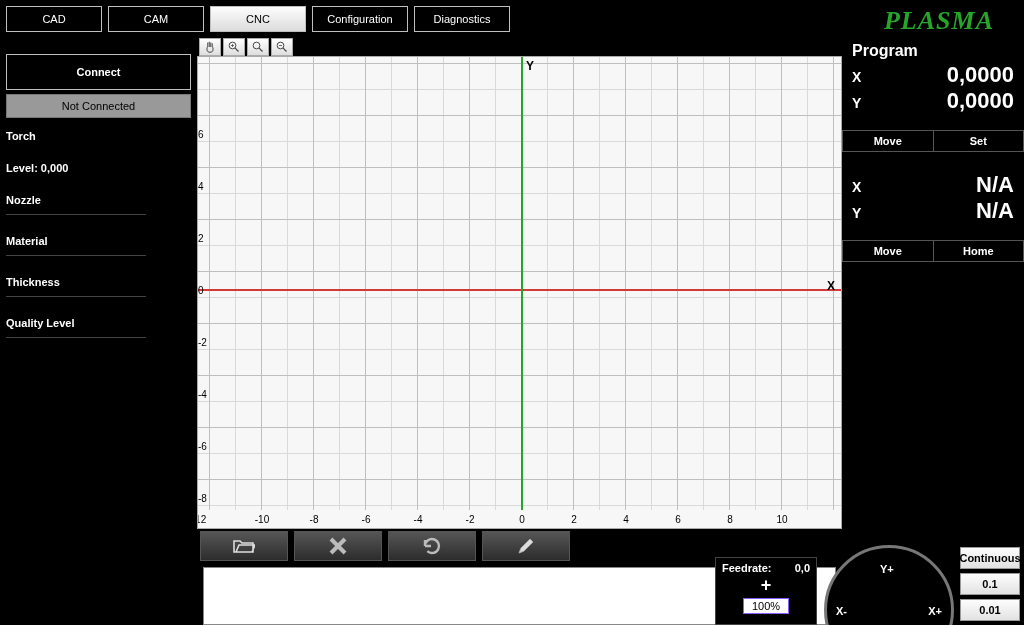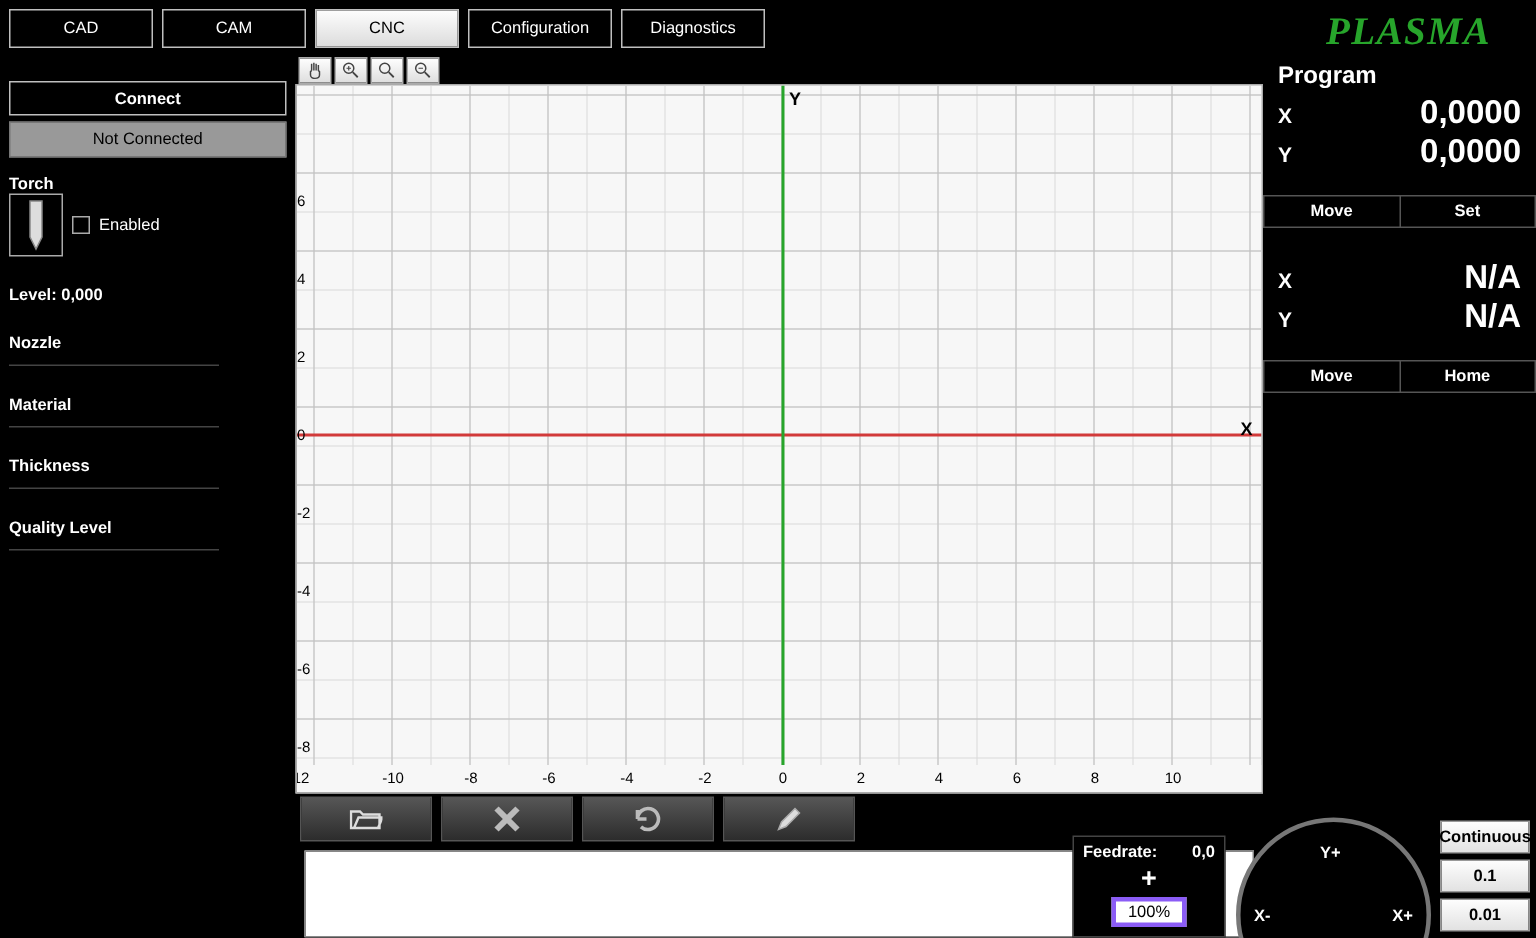--- a/index.html
+++ b/index.html
@@ -52,21 +52,21 @@
   .main {
     display: flex;
     height: calc(625px - 36px);
   }
   .left-panel { width: 197px; padding: 18px 6px 6px 6px; display: flex; flex-direction: column; }
   .center-panel { width: 645px; display: flex; flex-direction: column; }
   .right-panel { width: 182px; display: flex; flex-direction: column; gap: 14px; }
 
   
   .connect-btn {
-    height: 23px;
+    height: 36px;
     border: 1px solid #bfbfbf;
     background: #000;
     color: #fff;
     display: flex;
     align-items: center;
     justify-content: center;
     font-weight: bold;
     font-size: 11px;
     cursor: pointer;
   }
@@ -185,21 +185,21 @@
     height: 68px;
     border:1px solid #444;
     background:#000;
     padding:4px 6px;
     color:#fff;
     font-size:11px;
     display:flex; flex-direction:column; align-items:center;
   }
   .feedrate-box .row1 { display:flex; justify-content:space-between; width:100%; font-weight:bold; }
   .feedrate-box .plus { font-size:18px; font-weight:bold; line-height:1; margin-top:2px;}
-  .feedrate-box .pct { margin-top:4px; background:#fff; color:#000; padding:1px 8px; font-size:11px; border:3px solid #8b5cf6;}
+  .feedrate-box .pct { margin-top:4px; background:#fff; color:#000; padding:1px 8px; font-size:11px; border:1px solid #8b5cf6;}
 
   
   .jog {
     position:absolute;
     left: 824px;
     bottom: -30px;
     width: 130px; height: 110px;
   }
   .jog .ring {
     position:absolute; left:0; top:0; width:130px; height:130px;
@@ -269,29 +269,20 @@
 </div>
 
 <div class="main">
 
   <div class="left-panel">
     <div class="connect-btn">Connect</div>
     <div class="not-connected">Not Connected</div>
 
     <div class="torch-section">
       <div class="section-label">Torch</div>
-      <div class="torch-row">
-        <div class="torch-icon">
-          <svg width="16" height="36" viewBox="0 0 16 36">
-            <path d="M4 2 L12 2 L12 26 L8 34 L4 26 Z" fill="#ddd" stroke="#888"></path>
-          </svg>
-        </div>
-        <span class="chk"></span>
-        <span>Enabled</span>
-      </div>
     </div>
 
     <div class="prop">
       <span>Level:</span>&nbsp;<span>0,000</span>
     </div>
     <div class="prop">Nozzle</div>
     <div class="prop-sub"></div>
     <div class="prop">Material</div>
     <div class="prop-sub"></div>
     <div class="prop">Thickness</div>

